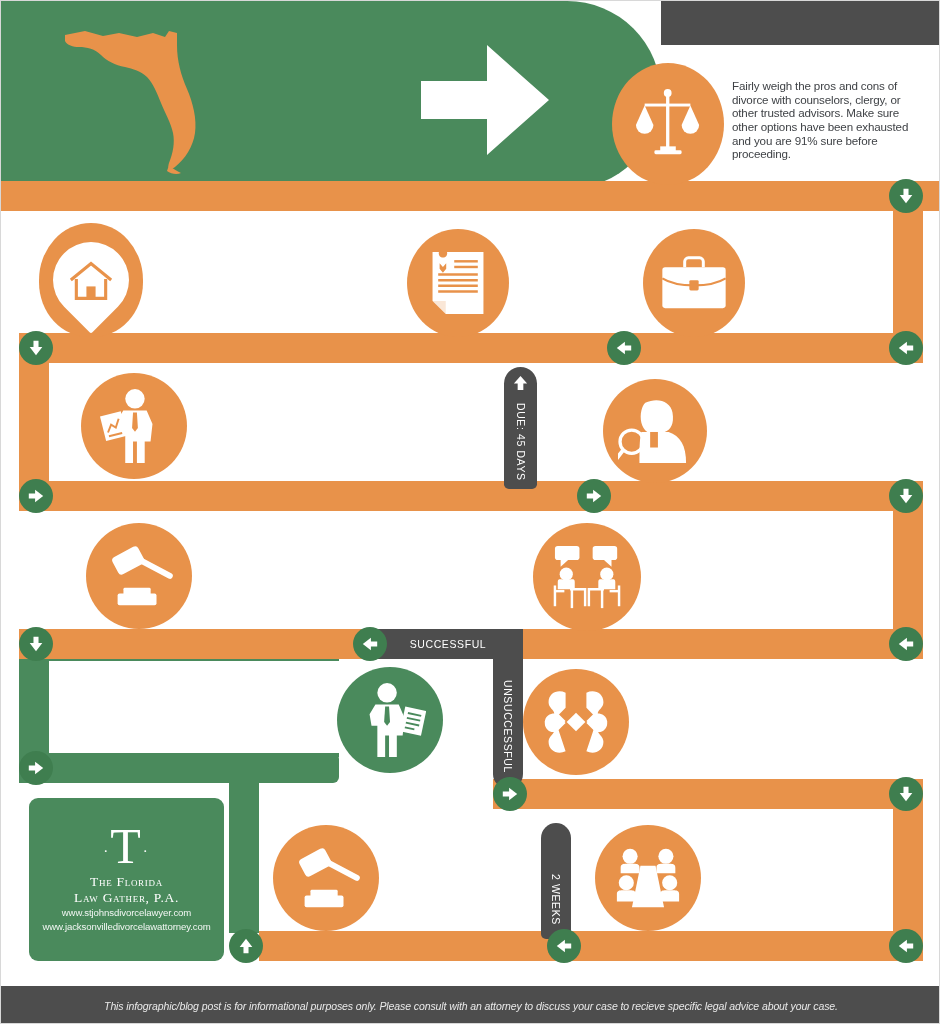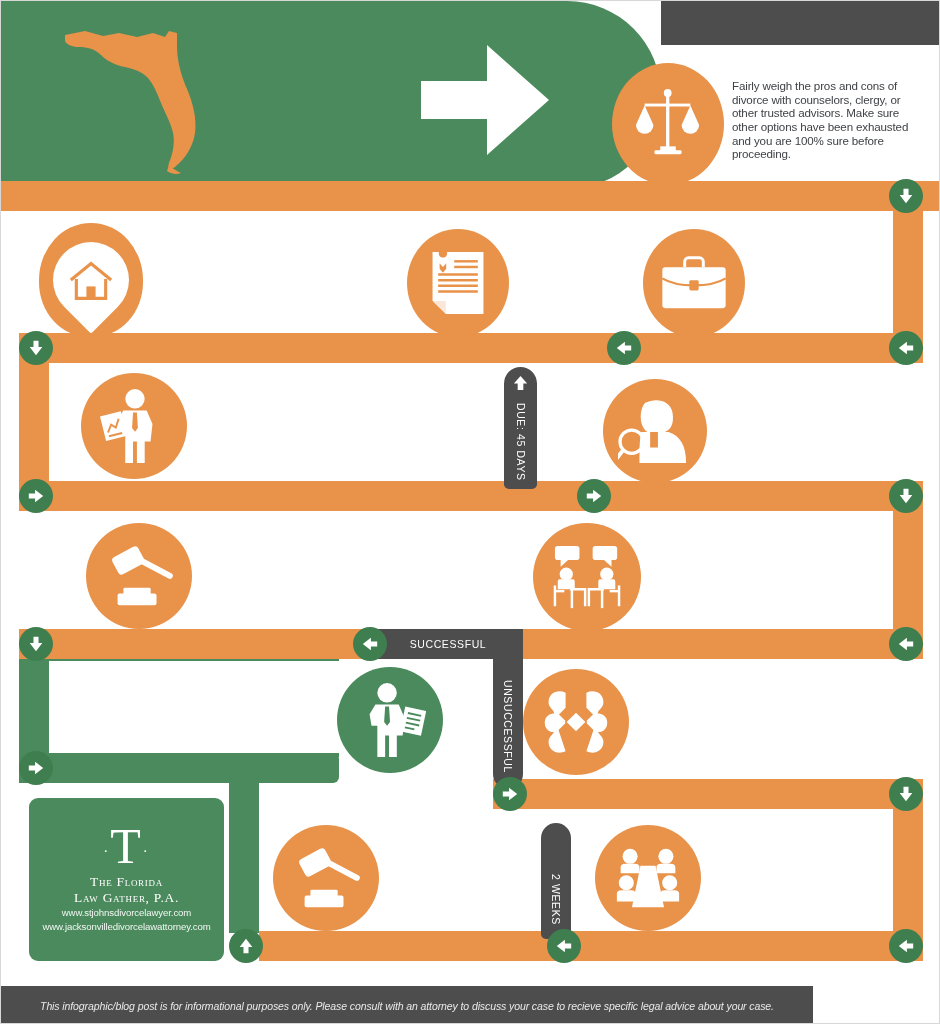--- a/index.html
+++ b/index.html
@@ -134,21 +134,21 @@
     font-variant:small-caps;font-size:13.5px;line-height:1.18;
     letter-spacing:0.7px;margin-top:7px;
   }
   #logo-box .url{
     font-size:9.6px;line-height:1.45;opacity:.93;
     letter-spacing:-0.1px;
   }
 
   
   #footer{
-    left:0;top:985px;width:812px;height:39px;background:#4d4d4d;
+    left:0;top:985px;width:940px;height:39px;background:#4d4d4d;
     display:flex;align-items:center;justify-content:center;z-index:50;
   }
   #footer .f{
     color:#e9e9e9;font-size:10.5px;font-style:italic;letter-spacing:-0.1px;
     font-family:"Liberation Sans", sans-serif;
   }
   #footer-strip{left:0;top:975px;width:940px;height:10px;background:#ffffff;z-index:49;}
 
   svg.ic{display:block;}
 </style>
@@ -188,21 +188,21 @@
         <rect x="12" y="18" width="47" height="3"></rect>
         <rect x="22" y="66" width="28" height="4" rx="1.5"></rect>
         <rect x="28" y="62" width="16" height="5"></rect>
         <path d="M12,20 L3,40 L21,40 Z"></path>
         <path d="M59,20 L50,40 L68,40 Z"></path>
         <path d="M3,40 a9,9 0 0 0 18,0 Z"></path>
         <path d="M50,40 a9,9 0 0 0 18,0 Z"></path>
       </g>
     </svg>
   </div>
-  <div class="abs body-text" style="left:731px;top:78px;width:188px;">Fairly weigh the pros and cons of divorce with counselors, clergy, or other trusted advisors. Make sure other options have been exhausted and you are 100% sure before proceeding.</div>
+  <div class="abs body-text" style="left:731px;top:78px;width:188px;">Fairly weigh the pros and cons of divorce with counselors, clergy, or other trusted advisors. Make sure other options have been exhausted and you are 91% sure before proceeding.</div>
   <div class="abs step-title" style="left:659px;top:185px;">Counseling</div>
   <div class="abs badge" style="left:888px;top:178px;">
     <svg class="ic" viewBox="0 0 20 20" width="18" height="18">
         <path fill="#fff" d="M10,18 L3,9 L7.2,9 L7.2,2 L12.8,2 L12.8,9 L17,9 Z"></path>
       </svg>
   </div>
 
   <div class="abs vseg" style="left:892px;top:180px;width:30px;height:182px;"></div>
   <div class="abs rail" style="left:18px;top:332px;width:904px;height:30px;"></div>
   <div class="abs card" style="left:48px;top:212px;width:844px;height:120px;"></div>

